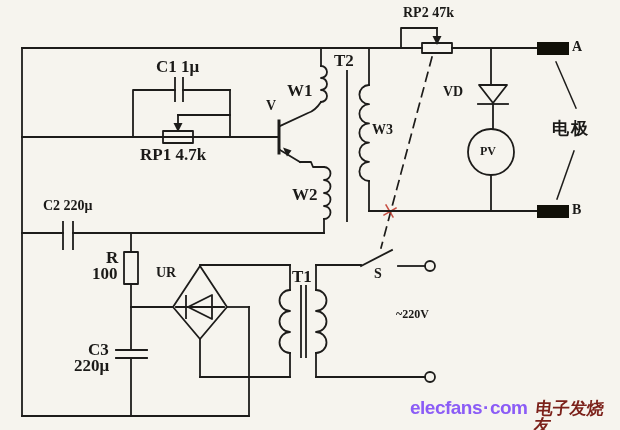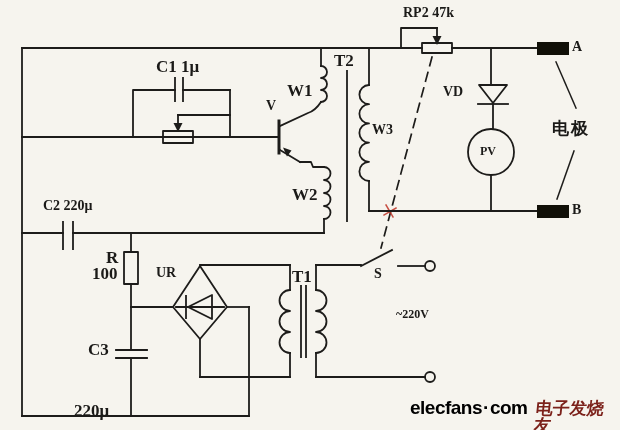--- a/index.html
+++ b/index.html
@@ -14,21 +14,21 @@
     font-weight:bold;font-size:17px;color:#1b1a18;
     font-family:"Liberation Serif","DejaVu Serif",serif;
   }
   .f16{font-size:12px;}
   .f18{font-size:14px;}
   .f20{font-size:12px;}
   .cn{font-size:17px;letter-spacing:2px;}
   .wm{position:absolute;left:410px;top:398px;display:flex;align-items:baseline;}
   .wm-red{
     font-family:"Liberation Sans","DejaVu Sans",sans-serif;
-    font-weight:bold;font-size:19px;color:#000000;letter-spacing:-0.5px;line-height:1;
+    font-weight:bold;font-size:19px;color:#8b5cf6;letter-spacing:-0.5px;line-height:1;
   }
   .wm-dot{margin:0 1px;}
   .wm-cn{
     font-family:"Liberation Serif","DejaVu Serif",serif;
     font-weight:bold;font-size:17px;color:#7c221b;margin-left:8px;line-height:1;
     transform:skewX(-6deg);
   }
 </style>
 </head>
 <body>
@@ -160,26 +160,27 @@
         <path d="M369,211 H537"></path>
         <rect x="537" y="42" width="32" height="13" fill="#111008" stroke="none"></rect>
         <rect x="537" y="205" width="32" height="13" fill="#111008" stroke="none"></rect>
         <path d="M556,62 L576,108" stroke-width="1.5"></path>
         <path d="M574,151 L557,199" stroke-width="1.5"></path>
       </g>
     </g>
   </svg>
 
   <div class="lbl" style="left:156px;top:58px;">C1 1μ</div>
+  <div class="lbl" style="left:140px;top:146px;">RP1 4.7k</div>
   <div class="lbl f18" style="left:403px;top:6px;">RP2 47k</div>
   <div class="lbl f18" style="left:43px;top:199px;">C2 220μ</div>
   <div class="lbl" style="left:106px;top:249px;">R</div>
   <div class="lbl" style="left:92px;top:265px;">100</div>
   <div class="lbl" style="left:88px;top:341px;">C3</div>
-  <div class="lbl" style="left:74px;top:357px;margin-top:45px;">220μ</div>
+  <div class="lbl" style="left:74px;top:357px;">220μ</div>
   <div class="lbl f18" style="left:156px;top:266px;">UR</div>
   <div class="lbl" style="left:292px;top:268px;">T1</div>
   <div class="lbl" style="left:334px;top:52px;">T2</div>
   <div class="lbl" style="left:287px;top:82px;">W1</div>
   <div class="lbl" style="left:292px;top:186px;">W2</div>
   <div class="lbl f18" style="left:372px;top:123px;">W3</div>
   <div class="lbl f18" style="left:266px;top:99px;">V</div>
   <div class="lbl f18" style="left:443px;top:85px;">VD</div>
   <div class="lbl f16" style="left:480px;top:145px;">PV</div>
   <div class="lbl f18" style="left:374px;top:267px;">S</div>

